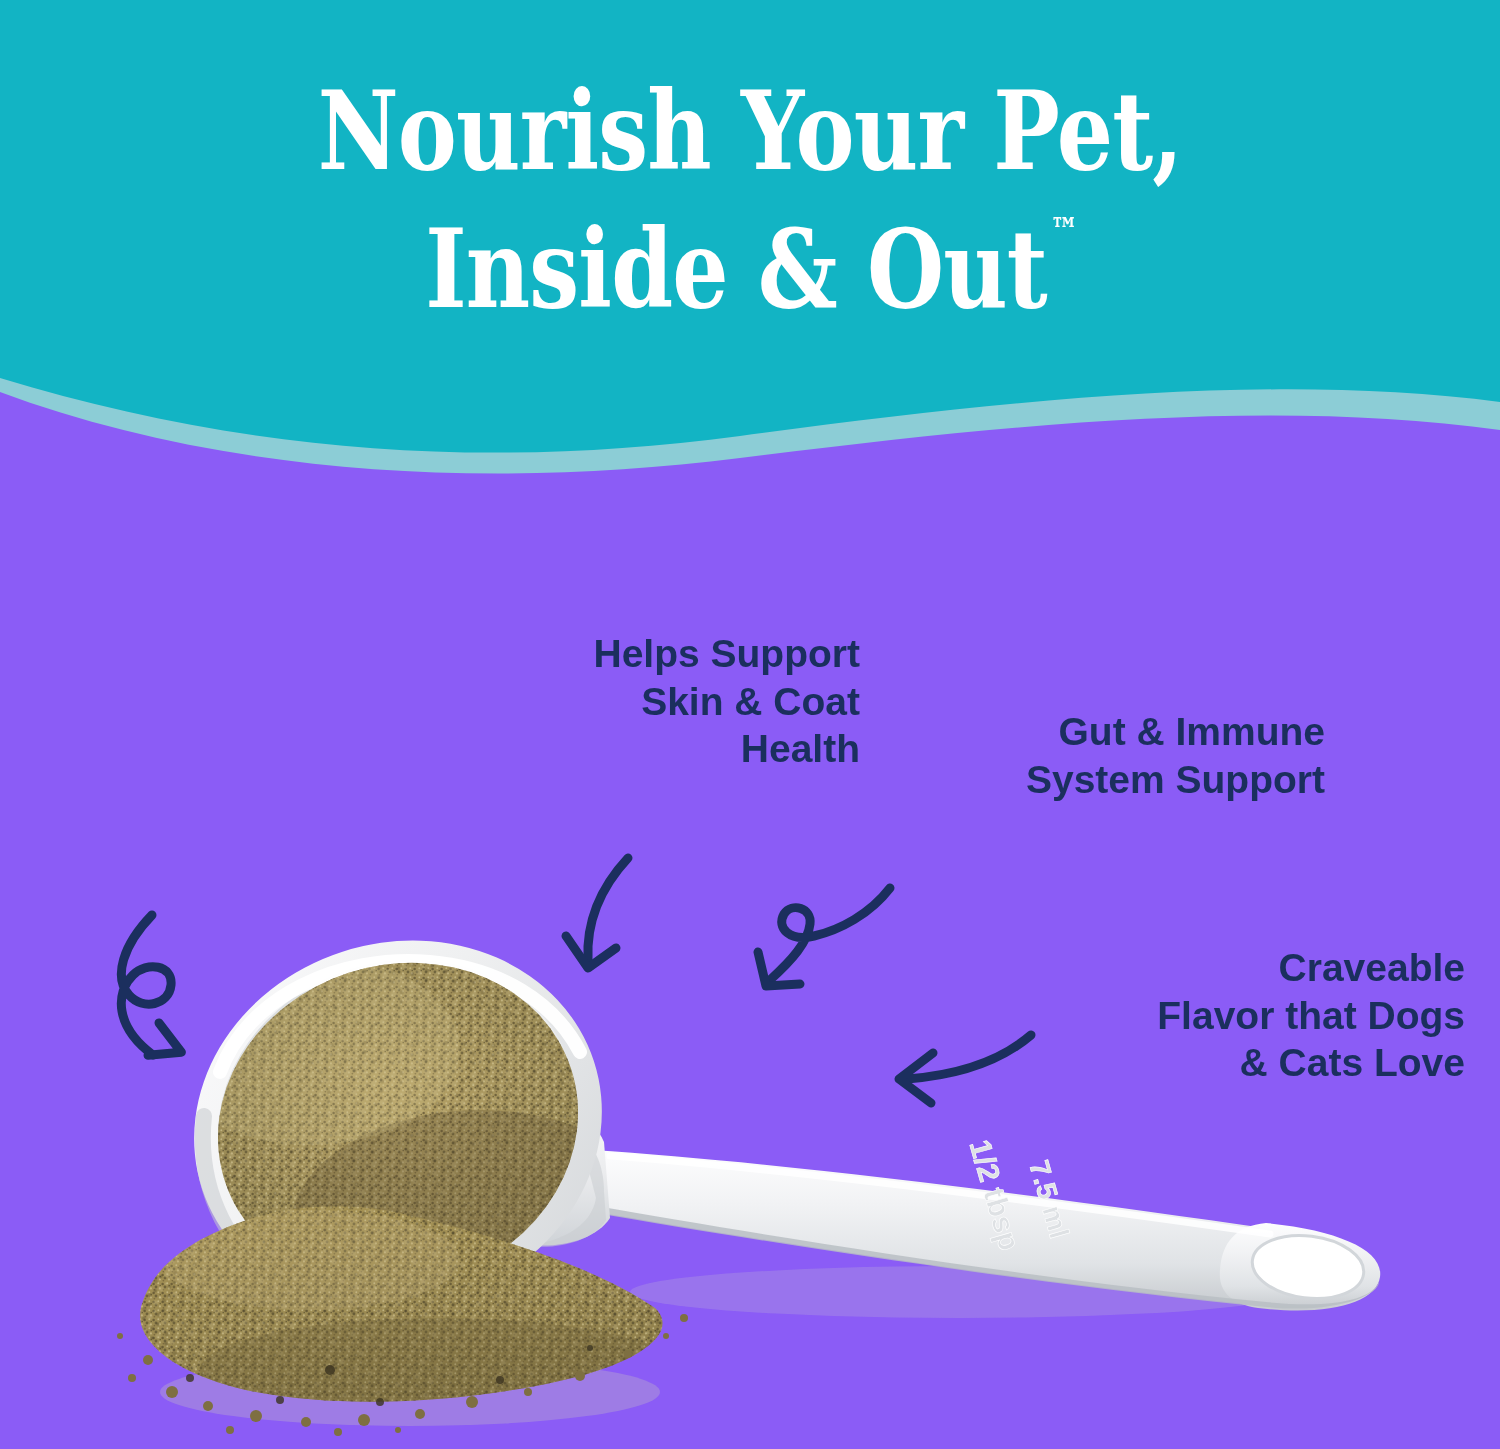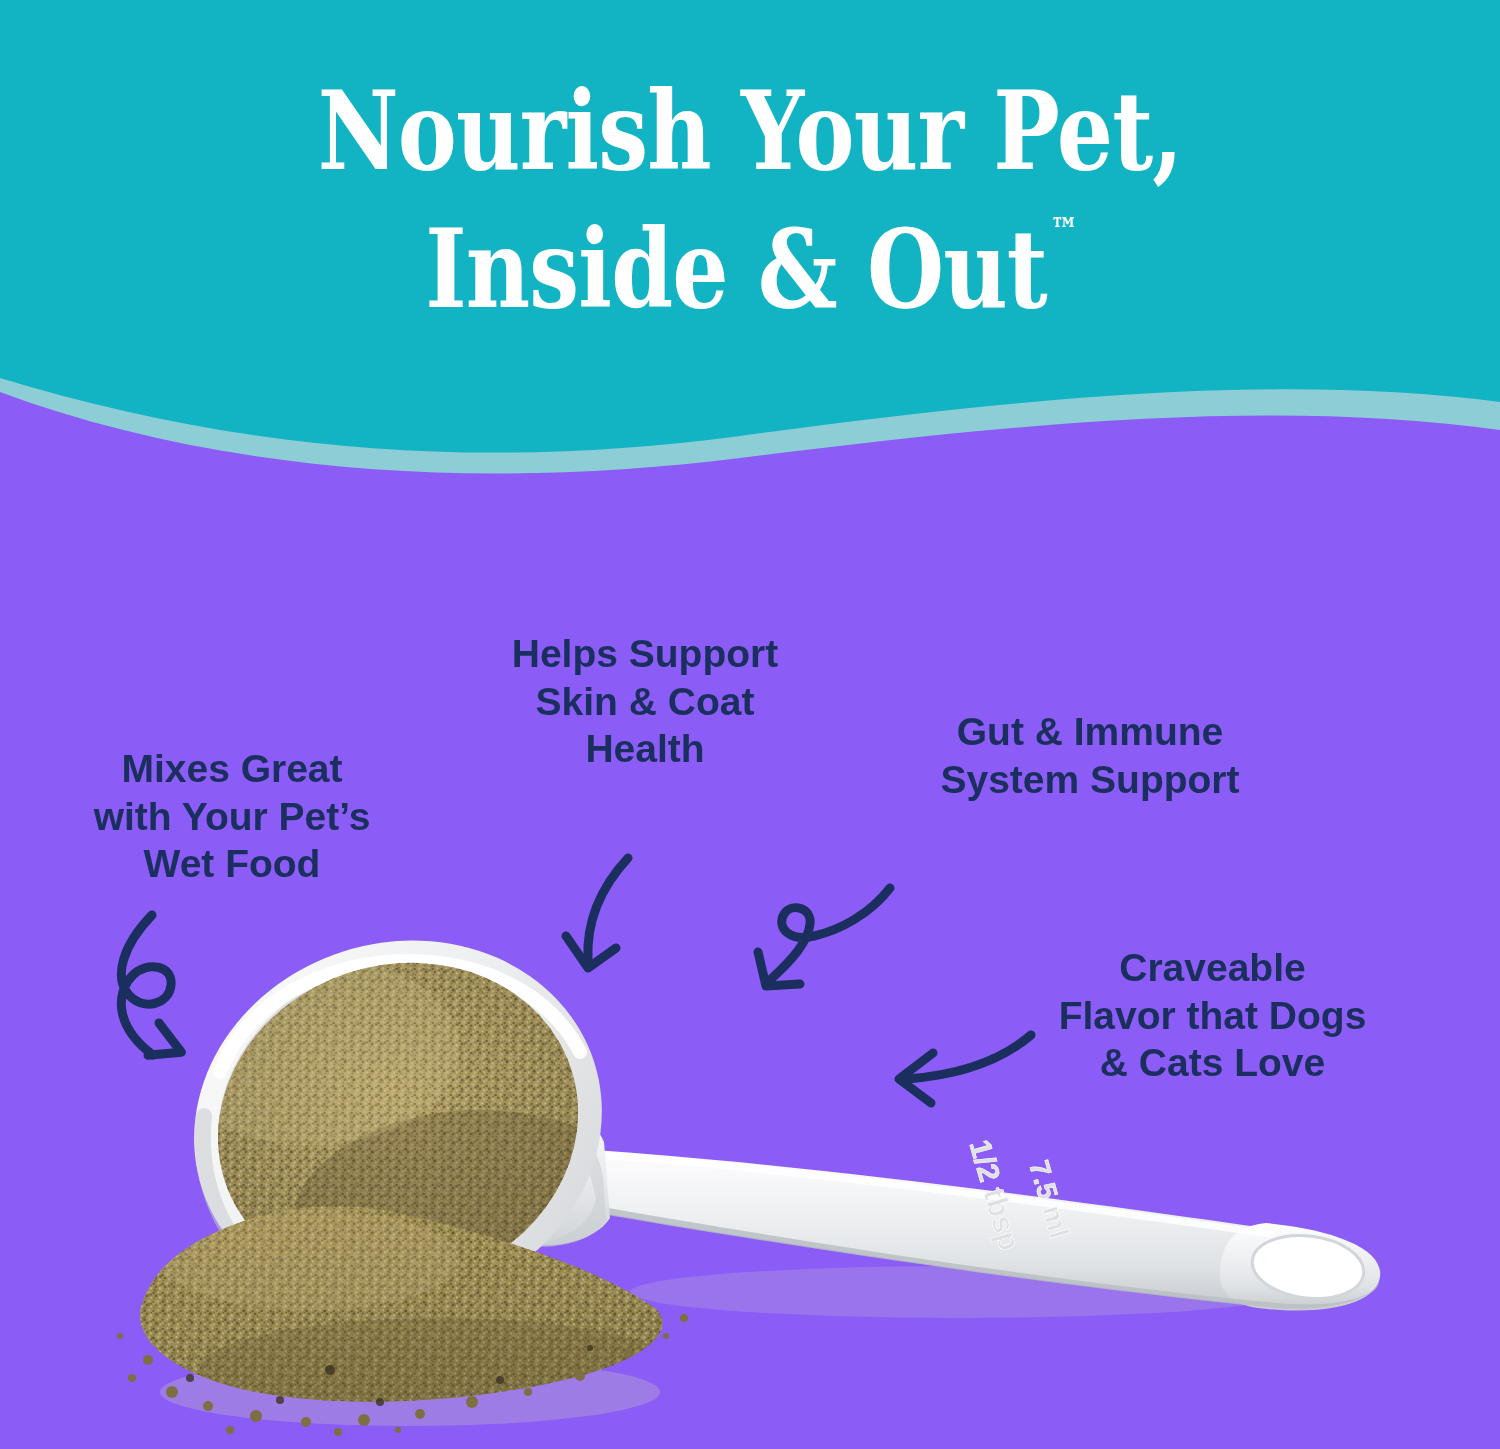--- a/index.html
+++ b/index.html
@@ -40,21 +40,21 @@
     left:4px;
     letter-spacing:0;
   }
 
   
   .callout{
     position:absolute;
     color:#1B2F5E;
     font-family:"Liberation Sans", sans-serif;
     font-weight:bold;
-    text-align:center;
+    text-align:right;
     line-height:1.22;
     z-index:6;
     white-space:pre-line;
   }
   #callout-mixes{left:22px;top:745px;width:420px;font-size:39px;}
   #callout-skin{left:430px;top:630px;width:430px;font-size:39px;}
   #callout-gut{left:855px;top:708px;width:470px;font-size:39px;}
   #callout-crave{left:960px;top:944px;width:505px;font-size:39px;}
 
   
@@ -239,23 +239,20 @@
         <circle cx="110" cy="438" r="4"></circle>
           <circle cx="200" cy="460" r="4"></circle>
         <circle cx="300" cy="462" r="4"></circle>
           <circle cx="420" cy="440" r="4"></circle>
         <circle cx="510" cy="408" r="3"></circle>
           <circle cx="250" cy="430" r="5"></circle>
       </g>
     </svg>
   </div>
 
-  <div class="callout" id="callout-mixes">Mixes Great
-with Your Pet’s
-Wet Food</div>
   <div class="arrow" id="arrow-mixes">
     <svg width="190" height="175" viewBox="0 0 190 175">
       <path d="M57,10 C 28,40 18,72 34,90 C 48,106 74,100 76,80
                C 78,60 52,56 38,70 C 20,88 20,122 58,150" stroke-width="9"></path>
       <path d="M38,132 L 66,156 L 34,166" stroke-width="9" transform="translate(22,-12) rotate(12 50 150)"></path>
     </svg>
   </div>
 
   <div class="callout" id="callout-skin">Helps Support
 Skin &amp; Coat

